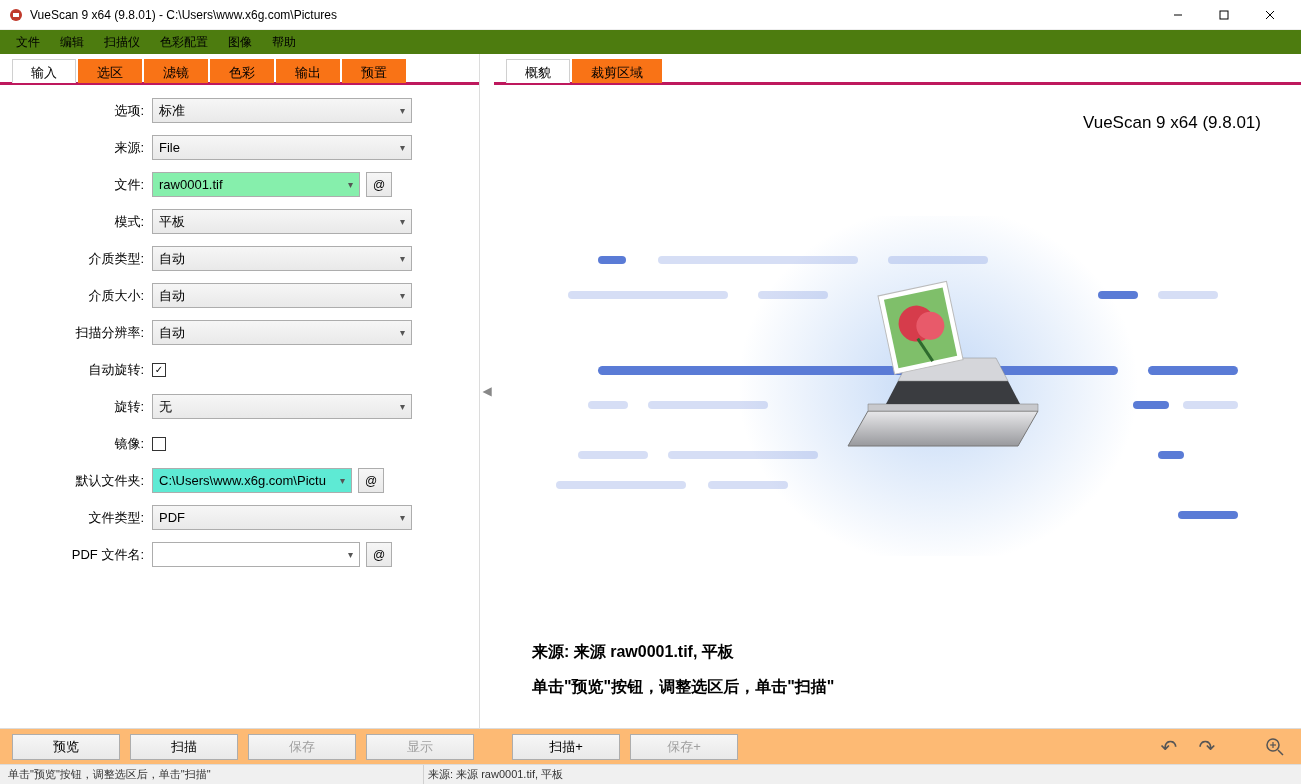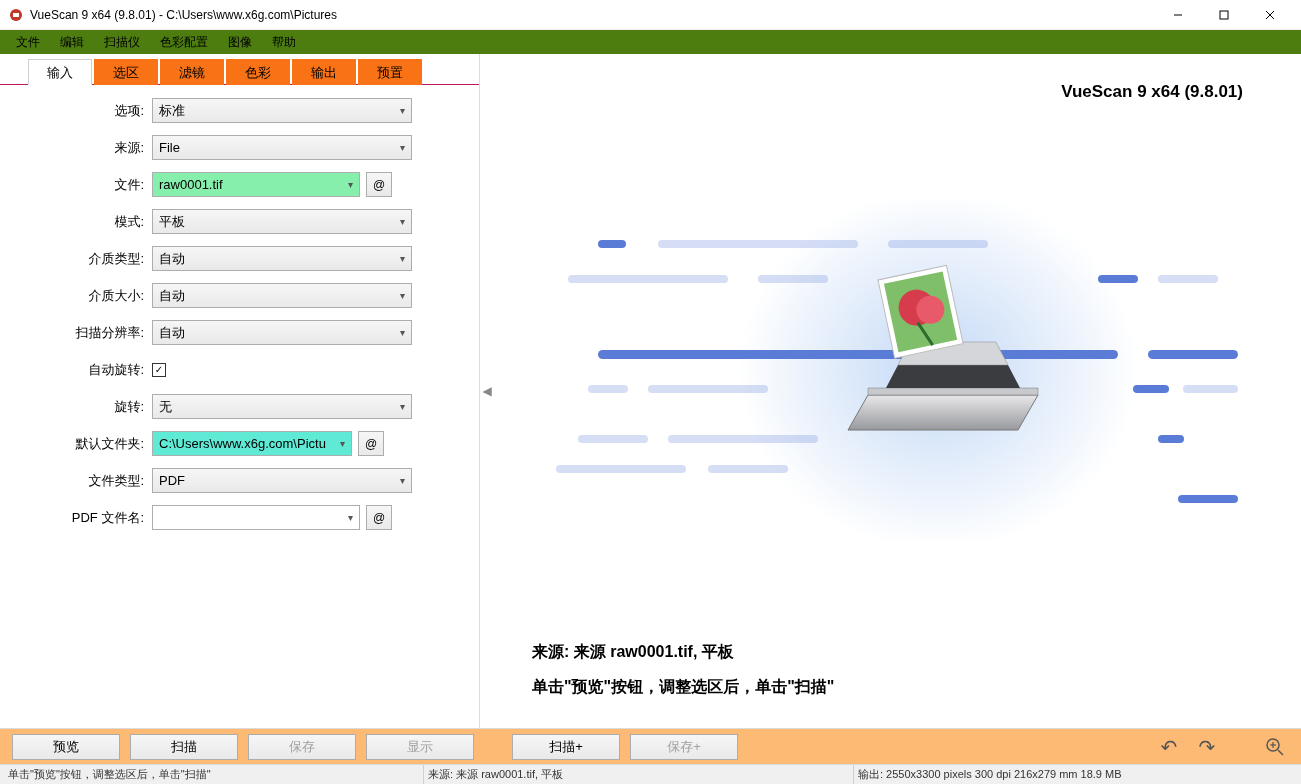--- a/index.html
+++ b/index.html
@@ -8,38 +8,38 @@
 .titlebar { height: 30px; display: flex; align-items: center; padding: 0 8px; background: #fff; border-bottom: 1px solid #eee; }
 .titlebar .app-icon { width: 16px; height: 16px; margin-right: 6px; }
 .titlebar .title { flex: 1; font-size: 12px; color: #000000; }
 .titlebar .winbtn { width: 46px; height: 30px; display: flex; align-items: center; justify-content: center; color: #333; cursor: pointer; }
 
 .menubar { height: 24px; display: flex; align-items: center; padding: 0 6px; gap: 0; background: #4d7c0f; }
 .menubar .menuitem { padding: 3px 10px; font-size: 12px; cursor: pointer; }
 
 .content { display: flex; height: calc(100% - 30px - 24px - 20px - 36px); }
 .left-panel { width: 480px; display: flex; flex-direction: column; border-right: 1px solid #dcdcdc; }
-.tabs { display: flex; height: 31px; border-bottom: 1px solid #be185d; padding-left: 28px; padding-top: 4px; }
+.tabs { display: flex; height: 31px; border-bottom: 3px solid #be185d; padding-left: 12px; padding-top: 4px; }
 .tab { padding: 4px 18px; font-size: 13px; border: 1px solid transparent; border-bottom: none; cursor: pointer; position: relative; top: 1px; background: #f97316; margin-right: 2px; }
 .tab.active { background: #fff; border-color: #d0d0d0; border-bottom: 1px solid #fff; }
 
 .form-area { padding: 12px 20px 12px 12px; overflow-y: auto; flex: 1; }
 .form-row { display: flex; align-items: center; margin-bottom: 10px; height: 27px; }
 .form-label { width: 140px; text-align: right; padding-right: 8px; font-size: 13px; }
 .form-control { flex: 1; display: flex; align-items: center; gap: 6px; }
 .select, .input { width: 260px; height: 25px; border: 1px solid #adadad; background: linear-gradient(#f6f6f6,#e9e9e9); padding: 0 6px; font-size: 13px; display: flex; align-items: center; justify-content: space-between; cursor: pointer; }
 .select .chev { font-size: 10px; color: #555; }
 .atbtn { width: 26px; height: 25px; border: 1px solid #adadad; background: linear-gradient(#f6f6f6,#e9e9e9); display: flex; align-items: center; justify-content: center; cursor: pointer; font-size: 12px; }
 .checkbox { width: 14px; height: 14px; border: 1px solid #333; display: inline-flex; align-items: center; justify-content: center; font-size: 10px; background: #fff; cursor: pointer; }
 
 .splitter { width: 14px; display: flex; align-items: center; justify-content: center; color: #888; cursor: col-resize; }
 
 .right-panel { flex: 1; display: flex; flex-direction: column; }
 .preview-area { flex: 1; padding: 18px; display: flex; flex-direction: column; background: #fff; }
-.brand-block { align-self: flex-end; text-align: left; margin-right: 40px; margin-top: 10px; font-weight: bold; font-size: 17px; }
+.brand-block { align-self: flex-end; text-align: left; margin-right: 22px; margin-top: 10px; font-weight: normal; font-size: 17px; }
 .illustration { flex: 1; display: flex; align-items: center; justify-content: center; margin: 20px 0; position: relative; }
 .hint-text { font-size: 16px; font-weight: bold; line-height: 1.6; margin-left: 20px; margin-bottom: 10px; }
 
 .buttonbar { height: 36px; display: flex; align-items: center; padding: 0 12px; gap: 10px; border-top: 1px solid #dcdcdc; background: #fdba74; }
 .btn { width: 108px; height: 26px; border: 1px solid #adadad; background: linear-gradient(#f6f6f6,#e9e9e9); font-size: 13px; cursor: pointer; display: flex; align-items: center; justify-content: center; }
 .btn.disabled { color: #a0a0a0; cursor: default; }
 .spacer { flex: 1; }
 .iconbtn { width: 28px; height: 28px; display: flex; align-items: center; justify-content: center; font-size: 20px; color: #555; cursor: pointer; }
 
 .statusbar { height: 20px; display: flex; align-items: center; padding: 0 4px; background: #f0f0f0; border-top: 1px solid #dcdcdc; font-size: 11px; color: #333; }
@@ -169,20 +169,26 @@
       <div class="form-row">
         <div class="form-label">旋转:</div>
         <div class="form-control">
           <div class="select">
               <span>无</span>
               <span class="chev">▾</span>
             </div>
         </div>
       </div>
       <div class="form-row">
+        <div class="form-label">镜像:</div>
+        <div class="form-control">
+          <div class="checkbox"></div>
+        </div>
+      </div>
+      <div class="form-row">
         <div class="form-label">默认文件夹:</div>
         <div class="form-control">
           <div class="select" style="width:200px;background:#5eead4">
               <span style="overflow:hidden;white-space:nowrap">C:\Users\www.x6g.com\Pictu</span>
               <span class="chev">▾</span>
             </div>
           <div class="atbtn">@</div>
         </div>
       </div>
       <div class="form-row">
@@ -205,20 +211,24 @@
         </div>
       </div>
     </div>
   </div>
 
   <div class="splitter">
     <span>◀</span>
   </div>
 
   <div class="right-panel">
+    <div class="tabs">
+      <div class="tab active">概貌</div>
+      <div class="tab">裁剪区域</div>
+    </div>
     <div class="preview-area">
       <div class="brand-block">
         <div>VueScan 9 x64 (9.8.01)</div>
       </div>
       <div class="illustration">
         <svg class="illu-svg" viewBox="0 0 720 340">
           <defs>
             <radialGradient id="g1" cx="50%" cy="50%" r="50%">
               <stop offset="0%" stop-color="#bcd4f5" stop-opacity="0.9"></stop>
               <stop offset="100%" stop-color="#bcd4f5" stop-opacity="0"></stop>
@@ -296,14 +306,13 @@
         <line x1="13" y1="13" x2="18" y2="18" stroke="#555" stroke-width="1.5"></line>
         <line x1="5" y1="8" x2="11" y2="8" stroke="#555" stroke-width="1.2"></line>
         <line x1="8" y1="5" x2="8" y2="11" stroke="#555" stroke-width="1.2"></line>
       </svg>
   </div>
 </div>
 
 <div class="statusbar">
   <div class="status-cell" style="width:420px">单击"预览"按钮，调整选区后，单击"扫描"</div>
   <div class="status-cell" style="width:430px">来源: 来源 raw0001.tif, 平板</div>
-  <div class="status-cell" style="flex:1">输出: 2550x3300 pixels 300 dpi 216x279 mm 18.9 MB</div>
 </div>
 
 </body></html>

